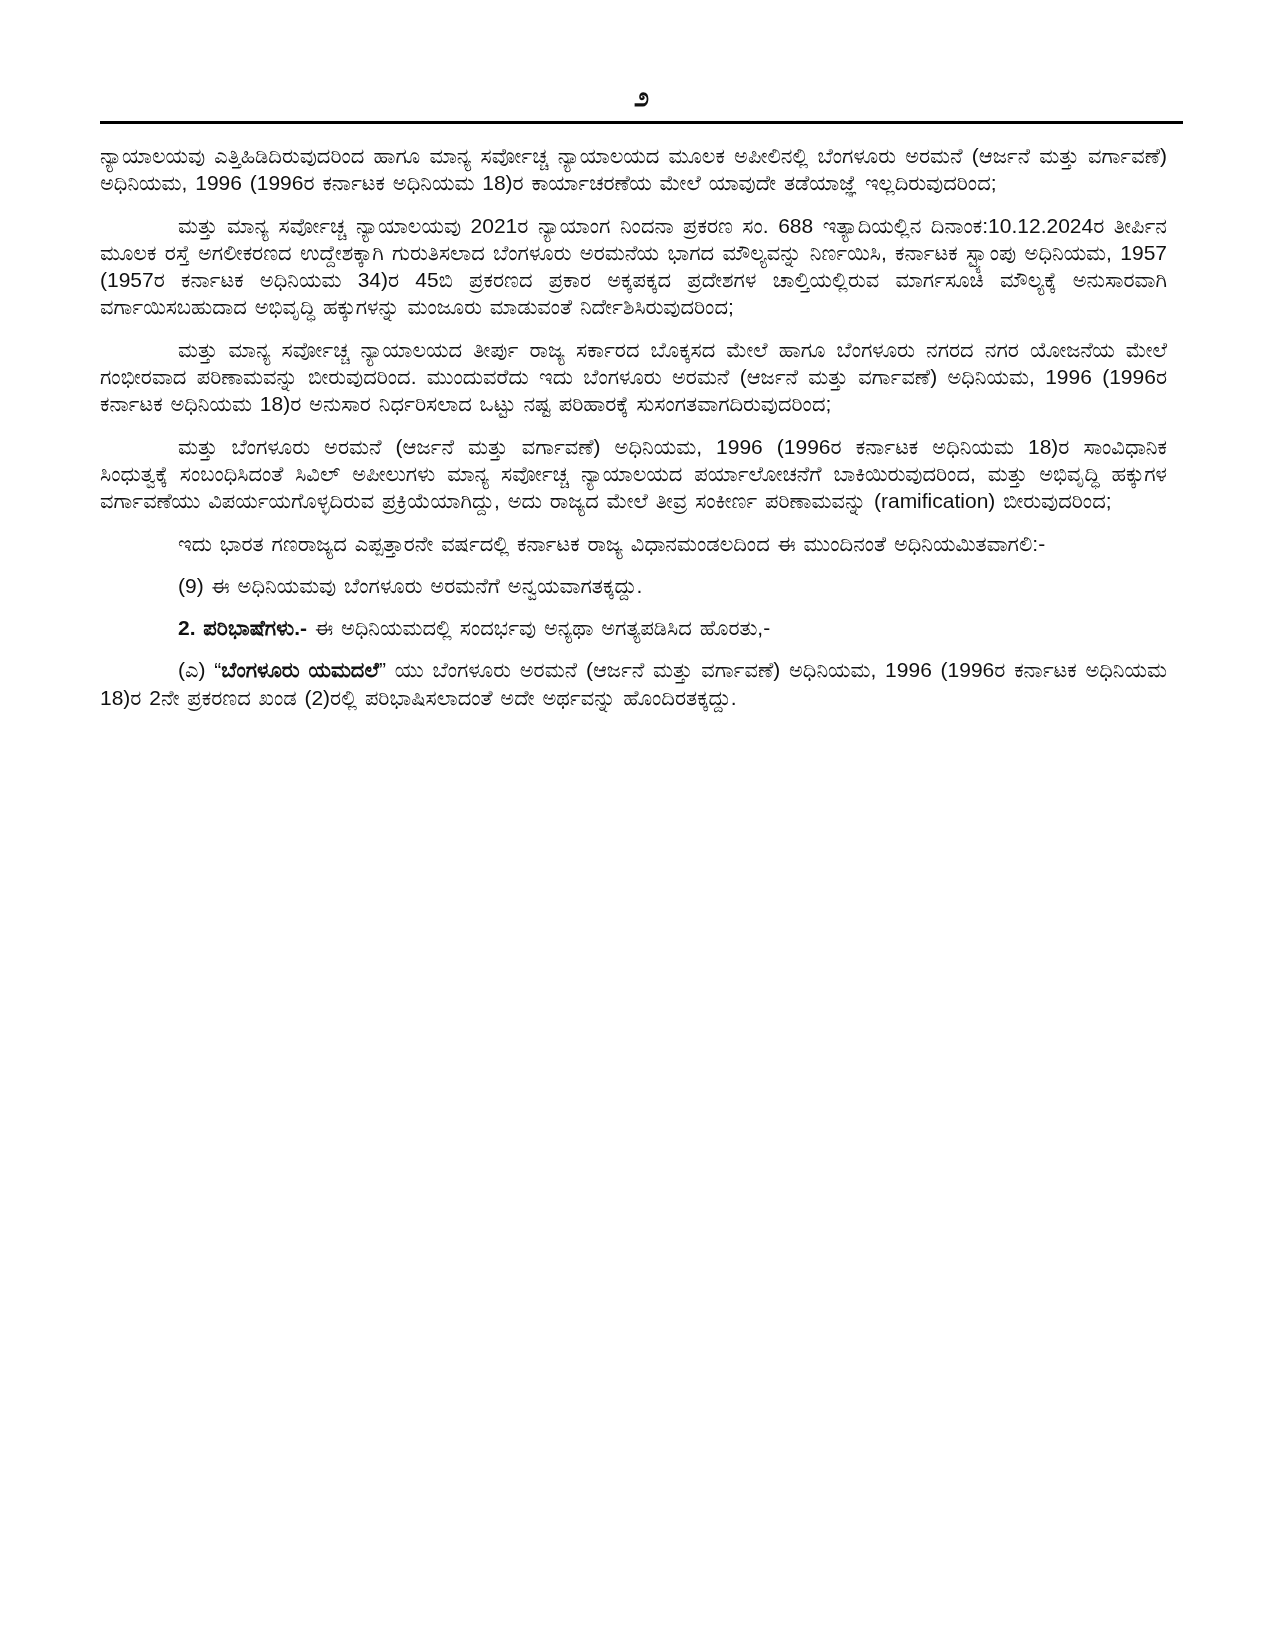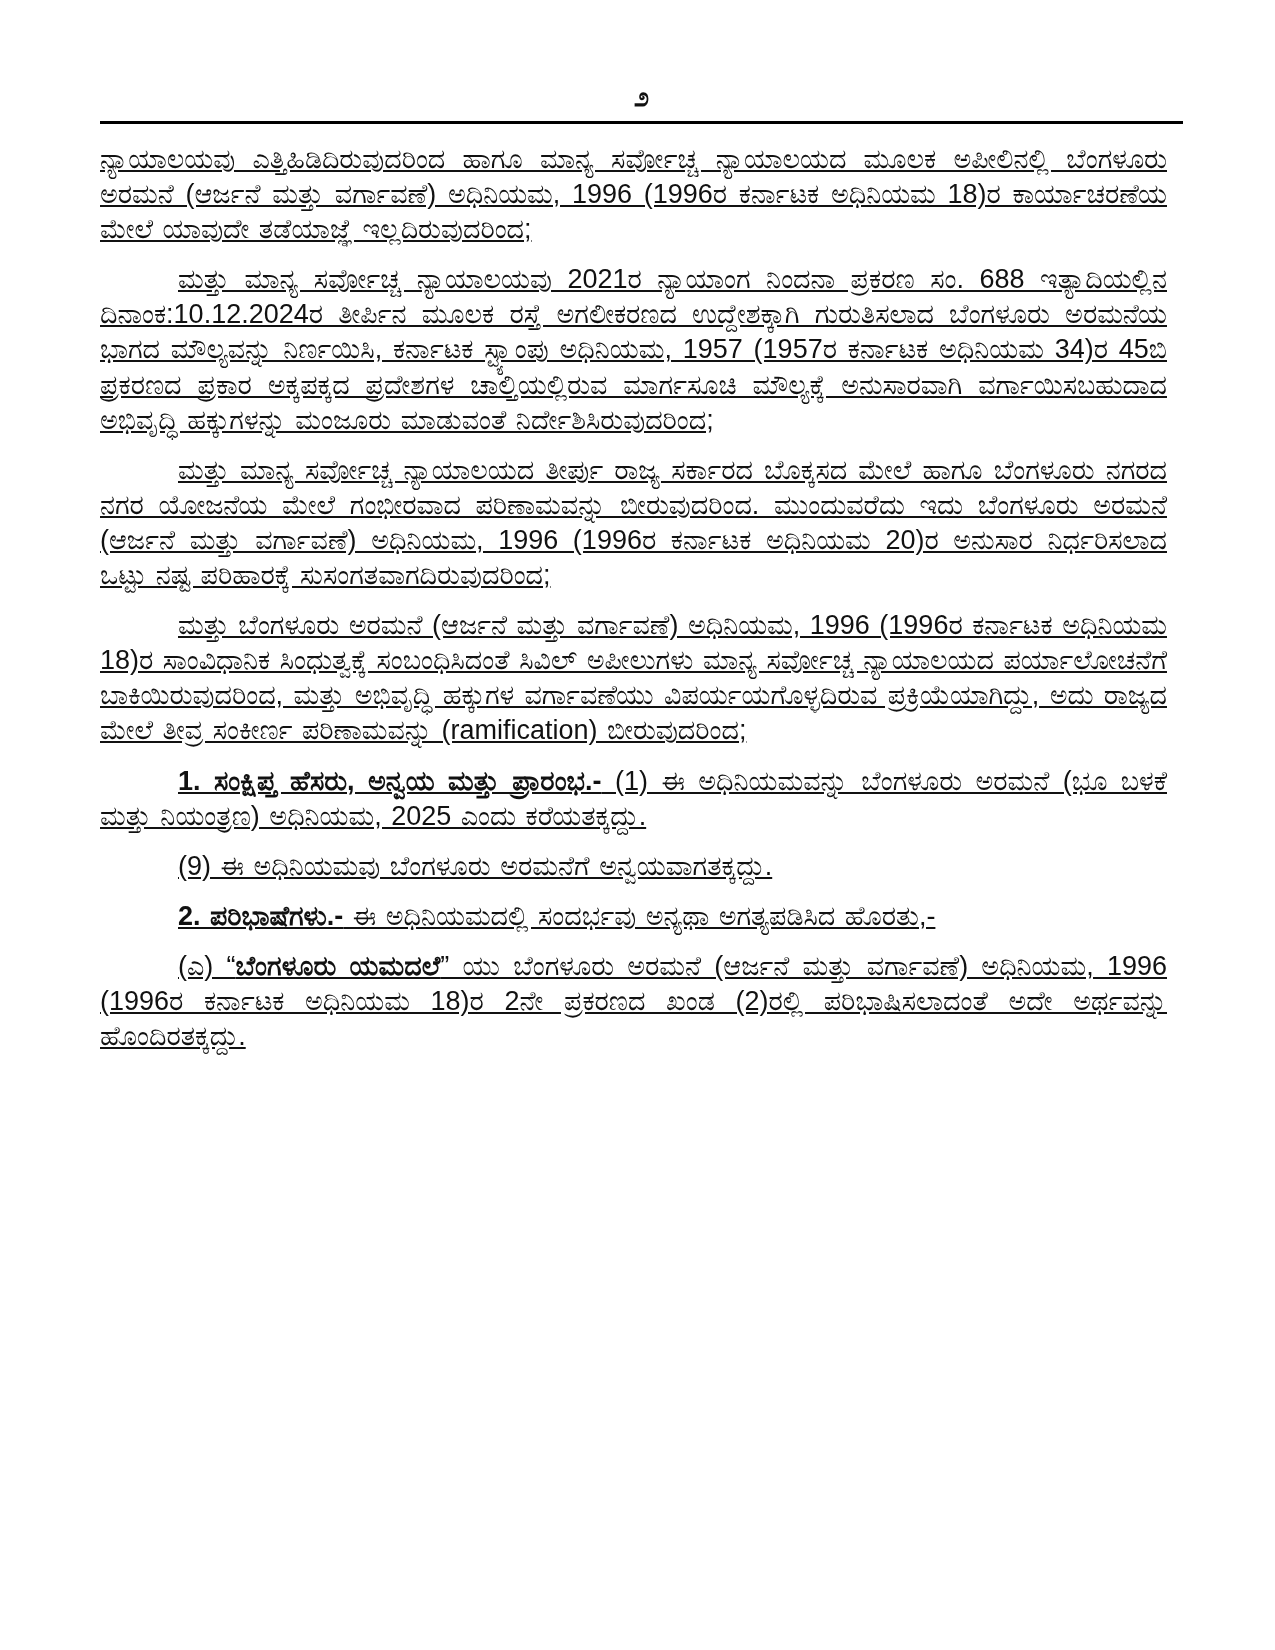--- a/index.html
+++ b/index.html
@@ -25,27 +25,26 @@
     font-weight: bold;
     line-height: 1;
     margin: 0 0 10px 0;
   }
   .header-rule {
     border: none;
     border-top: 3px solid #000000;
     margin: 0 0 18px 0;
   }
   .body-text p {
-    font-size: 27px;
+    font-size: 21px;
     line-height: 1.30;
     text-align: justify;
     margin: 0 16px 15px 0;
     text-indent: 78px;
     word-spacing: 2px;
-    text-decoration: underline;
   }
   .body-text p.continuation {
     text-indent: 0;
   }
   .bold {
     font-weight: bold;
   }
 </style>
 </head>
 <body>
@@ -55,26 +54,26 @@
   <div class="page-number">೨</div>
 
   <hr class="header-rule">
 
   <div class="body-text">
 
     <p class="continuation">ನ್ಯಾಯಾಲಯವು ಎತ್ತಿಹಿಡಿದಿರುವುದರಿಂದ ಹಾಗೂ ಮಾನ್ಯ ಸರ್ವೋಚ್ಚ ನ್ಯಾಯಾಲಯದ ಮೂಲಕ ಅಪೀಲಿನಲ್ಲಿ ಬೆಂಗಳೂರು ಅರಮನೆ (ಆರ್ಜನೆ ಮತ್ತು ವರ್ಗಾವಣೆ) ಅಧಿನಿಯಮ, 1996 (1996ರ ಕರ್ನಾಟಕ ಅಧಿನಿಯಮ 18)ರ ಕಾರ್ಯಾಚರಣೆಯ ಮೇಲೆ ಯಾವುದೇ ತಡೆಯಾಜ್ಞೆ ಇಲ್ಲದಿರುವುದರಿಂದ;</p>
 
     <p>ಮತ್ತು ಮಾನ್ಯ ಸರ್ವೋಚ್ಚ ನ್ಯಾಯಾಲಯವು 2021ರ ನ್ಯಾಯಾಂಗ ನಿಂದನಾ ಪ್ರಕರಣ ಸಂ. 688 ಇತ್ಯಾದಿಯಲ್ಲಿನ ದಿನಾಂಕ:10.12.2024ರ ತೀರ್ಪಿನ ಮೂಲಕ ರಸ್ತೆ ಅಗಲೀಕರಣದ ಉದ್ದೇಶಕ್ಕಾಗಿ ಗುರುತಿಸಲಾದ ಬೆಂಗಳೂರು ಅರಮನೆಯ ಭಾಗದ ಮೌಲ್ಯವನ್ನು ನಿರ್ಣಯಿಸಿ, ಕರ್ನಾಟಕ ಸ್ಟ್ಯಾಂಪು ಅಧಿನಿಯಮ, 1957 (1957ರ ಕರ್ನಾಟಕ ಅಧಿನಿಯಮ 34)ರ 45ಬಿ ಪ್ರಕರಣದ ಪ್ರಕಾರ ಅಕ್ಕಪಕ್ಕದ ಪ್ರದೇಶಗಳ ಚಾಲ್ತಿಯಲ್ಲಿರುವ ಮಾರ್ಗಸೂಚಿ ಮೌಲ್ಯಕ್ಕೆ ಅನುಸಾರವಾಗಿ ವರ್ಗಾಯಿಸಬಹುದಾದ ಅಭಿವೃದ್ಧಿ ಹಕ್ಕುಗಳನ್ನು ಮಂಜೂರು ಮಾಡುವಂತೆ ನಿರ್ದೇಶಿಸಿರುವುದರಿಂದ;</p>
 
-    <p>ಮತ್ತು ಮಾನ್ಯ ಸರ್ವೋಚ್ಚ ನ್ಯಾಯಾಲಯದ ತೀರ್ಪು ರಾಜ್ಯ ಸರ್ಕಾರದ ಬೊಕ್ಕಸದ ಮೇಲೆ ಹಾಗೂ ಬೆಂಗಳೂರು ನಗರದ ನಗರ ಯೋಜನೆಯ ಮೇಲೆ ಗಂಭೀರವಾದ ಪರಿಣಾಮವನ್ನು ಬೀರುವುದರಿಂದ. ಮುಂದುವರೆದು ಇದು ಬೆಂಗಳೂರು ಅರಮನೆ (ಆರ್ಜನೆ ಮತ್ತು ವರ್ಗಾವಣೆ) ಅಧಿನಿಯಮ, 1996 (1996ರ ಕರ್ನಾಟಕ ಅಧಿನಿಯಮ 20)ರ ಅನುಸಾರ ನಿರ್ಧರಿಸಲಾದ ಒಟ್ಟು ನಷ್ಟ ಪರಿಹಾರಕ್ಕೆ ಸುಸಂಗತವಾಗದಿರುವುದರಿಂದ;</p>
+    <p>ಮತ್ತು ಮಾನ್ಯ ಸರ್ವೋಚ್ಚ ನ್ಯಾಯಾಲಯದ ತೀರ್ಪು ರಾಜ್ಯ ಸರ್ಕಾರದ ಬೊಕ್ಕಸದ ಮೇಲೆ ಹಾಗೂ ಬೆಂಗಳೂರು ನಗರದ ನಗರ ಯೋಜನೆಯ ಮೇಲೆ ಗಂಭೀರವಾದ ಪರಿಣಾಮವನ್ನು ಬೀರುವುದರಿಂದ. ಮುಂದುವರೆದು ಇದು ಬೆಂಗಳೂರು ಅರಮನೆ (ಆರ್ಜನೆ ಮತ್ತು ವರ್ಗಾವಣೆ) ಅಧಿನಿಯಮ, 1996 (1996ರ ಕರ್ನಾಟಕ ಅಧಿನಿಯಮ 18)ರ ಅನುಸಾರ ನಿರ್ಧರಿಸಲಾದ ಒಟ್ಟು ನಷ್ಟ ಪರಿಹಾರಕ್ಕೆ ಸುಸಂಗತವಾಗದಿರುವುದರಿಂದ;</p>
 
     <p>ಮತ್ತು ಬೆಂಗಳೂರು ಅರಮನೆ (ಆರ್ಜನೆ ಮತ್ತು ವರ್ಗಾವಣೆ) ಅಧಿನಿಯಮ, 1996 (1996ರ ಕರ್ನಾಟಕ ಅಧಿನಿಯಮ 18)ರ ಸಾಂವಿಧಾನಿಕ ಸಿಂಧುತ್ವಕ್ಕೆ ಸಂಬಂಧಿಸಿದಂತೆ ಸಿವಿಲ್ ಅಪೀಲುಗಳು ಮಾನ್ಯ ಸರ್ವೋಚ್ಚ ನ್ಯಾಯಾಲಯದ ಪರ್ಯಾಲೋಚನೆಗೆ ಬಾಕಿಯಿರುವುದರಿಂದ, ಮತ್ತು ಅಭಿವೃದ್ಧಿ ಹಕ್ಕುಗಳ ವರ್ಗಾವಣೆಯು ವಿಪರ್ಯಯಗೊಳ್ಳದಿರುವ ಪ್ರಕ್ರಿಯೆಯಾಗಿದ್ದು, ಅದು ರಾಜ್ಯದ ಮೇಲೆ ತೀವ್ರ ಸಂಕೀರ್ಣ ಪರಿಣಾಮವನ್ನು (ramification) ಬೀರುವುದರಿಂದ;</p>
 
+    <p>ಇದು ಭಾರತ ಗಣರಾಜ್ಯದ ಎಪ್ಪತ್ತಾರನೇ ವರ್ಷದಲ್ಲಿ ಕರ್ನಾಟಕ ರಾಜ್ಯ ವಿಧಾನಮಂಡಲದಿಂದ ಈ ಮುಂದಿನಂತೆ ಅಧಿನಿಯಮಿತವಾಗಲಿ:-</p>
 
-    <p><span class="bold">1. ಸಂಕ್ಷಿಪ್ತ ಹೆಸರು, ಅನ್ವಯ ಮತ್ತು ಪ್ರಾರಂಭ.-</span><span> (1) ಈ ಅಧಿನಿಯಮವನ್ನು ಬೆಂಗಳೂರು ಅರಮನೆ (ಭೂ ಬಳಕೆ ಮತ್ತು ನಿಯಂತ್ರಣ) ಅಧಿನಿಯಮ, 2025 ಎಂದು ಕರೆಯತಕ್ಕದ್ದು.</span></p>
 
     <p>(9) ಈ ಅಧಿನಿಯಮವು ಬೆಂಗಳೂರು ಅರಮನೆಗೆ ಅನ್ವಯವಾಗತಕ್ಕದ್ದು.</p>
 
 
     <p><span class="bold">2. ಪರಿಭಾಷೆಗಳು.-</span><span> ಈ ಅಧಿನಿಯಮದಲ್ಲಿ ಸಂದರ್ಭವು ಅನ್ಯಥಾ ಅಗತ್ಯಪಡಿಸಿದ ಹೊರತು,-</span></p>
 
     <p><span>(ಎ) “</span><span class="bold">ಬೆಂಗಳೂರು ಯಮದಲೆ</span><span>” ಯು ಬೆಂಗಳೂರು ಅರಮನೆ (ಆರ್ಜನೆ ಮತ್ತು ವರ್ಗಾವಣೆ) ಅಧಿನಿಯಮ, 1996 (1996ರ ಕರ್ನಾಟಕ ಅಧಿನಿಯಮ 18)ರ 2ನೇ ಪ್ರಕರಣದ ಖಂಡ (2)ರಲ್ಲಿ ಪರಿಭಾಷಿಸಲಾದಂತೆ ಅದೇ ಅರ್ಥವನ್ನು ಹೊಂದಿರತಕ್ಕದ್ದು.</span></p>
 
 
 

